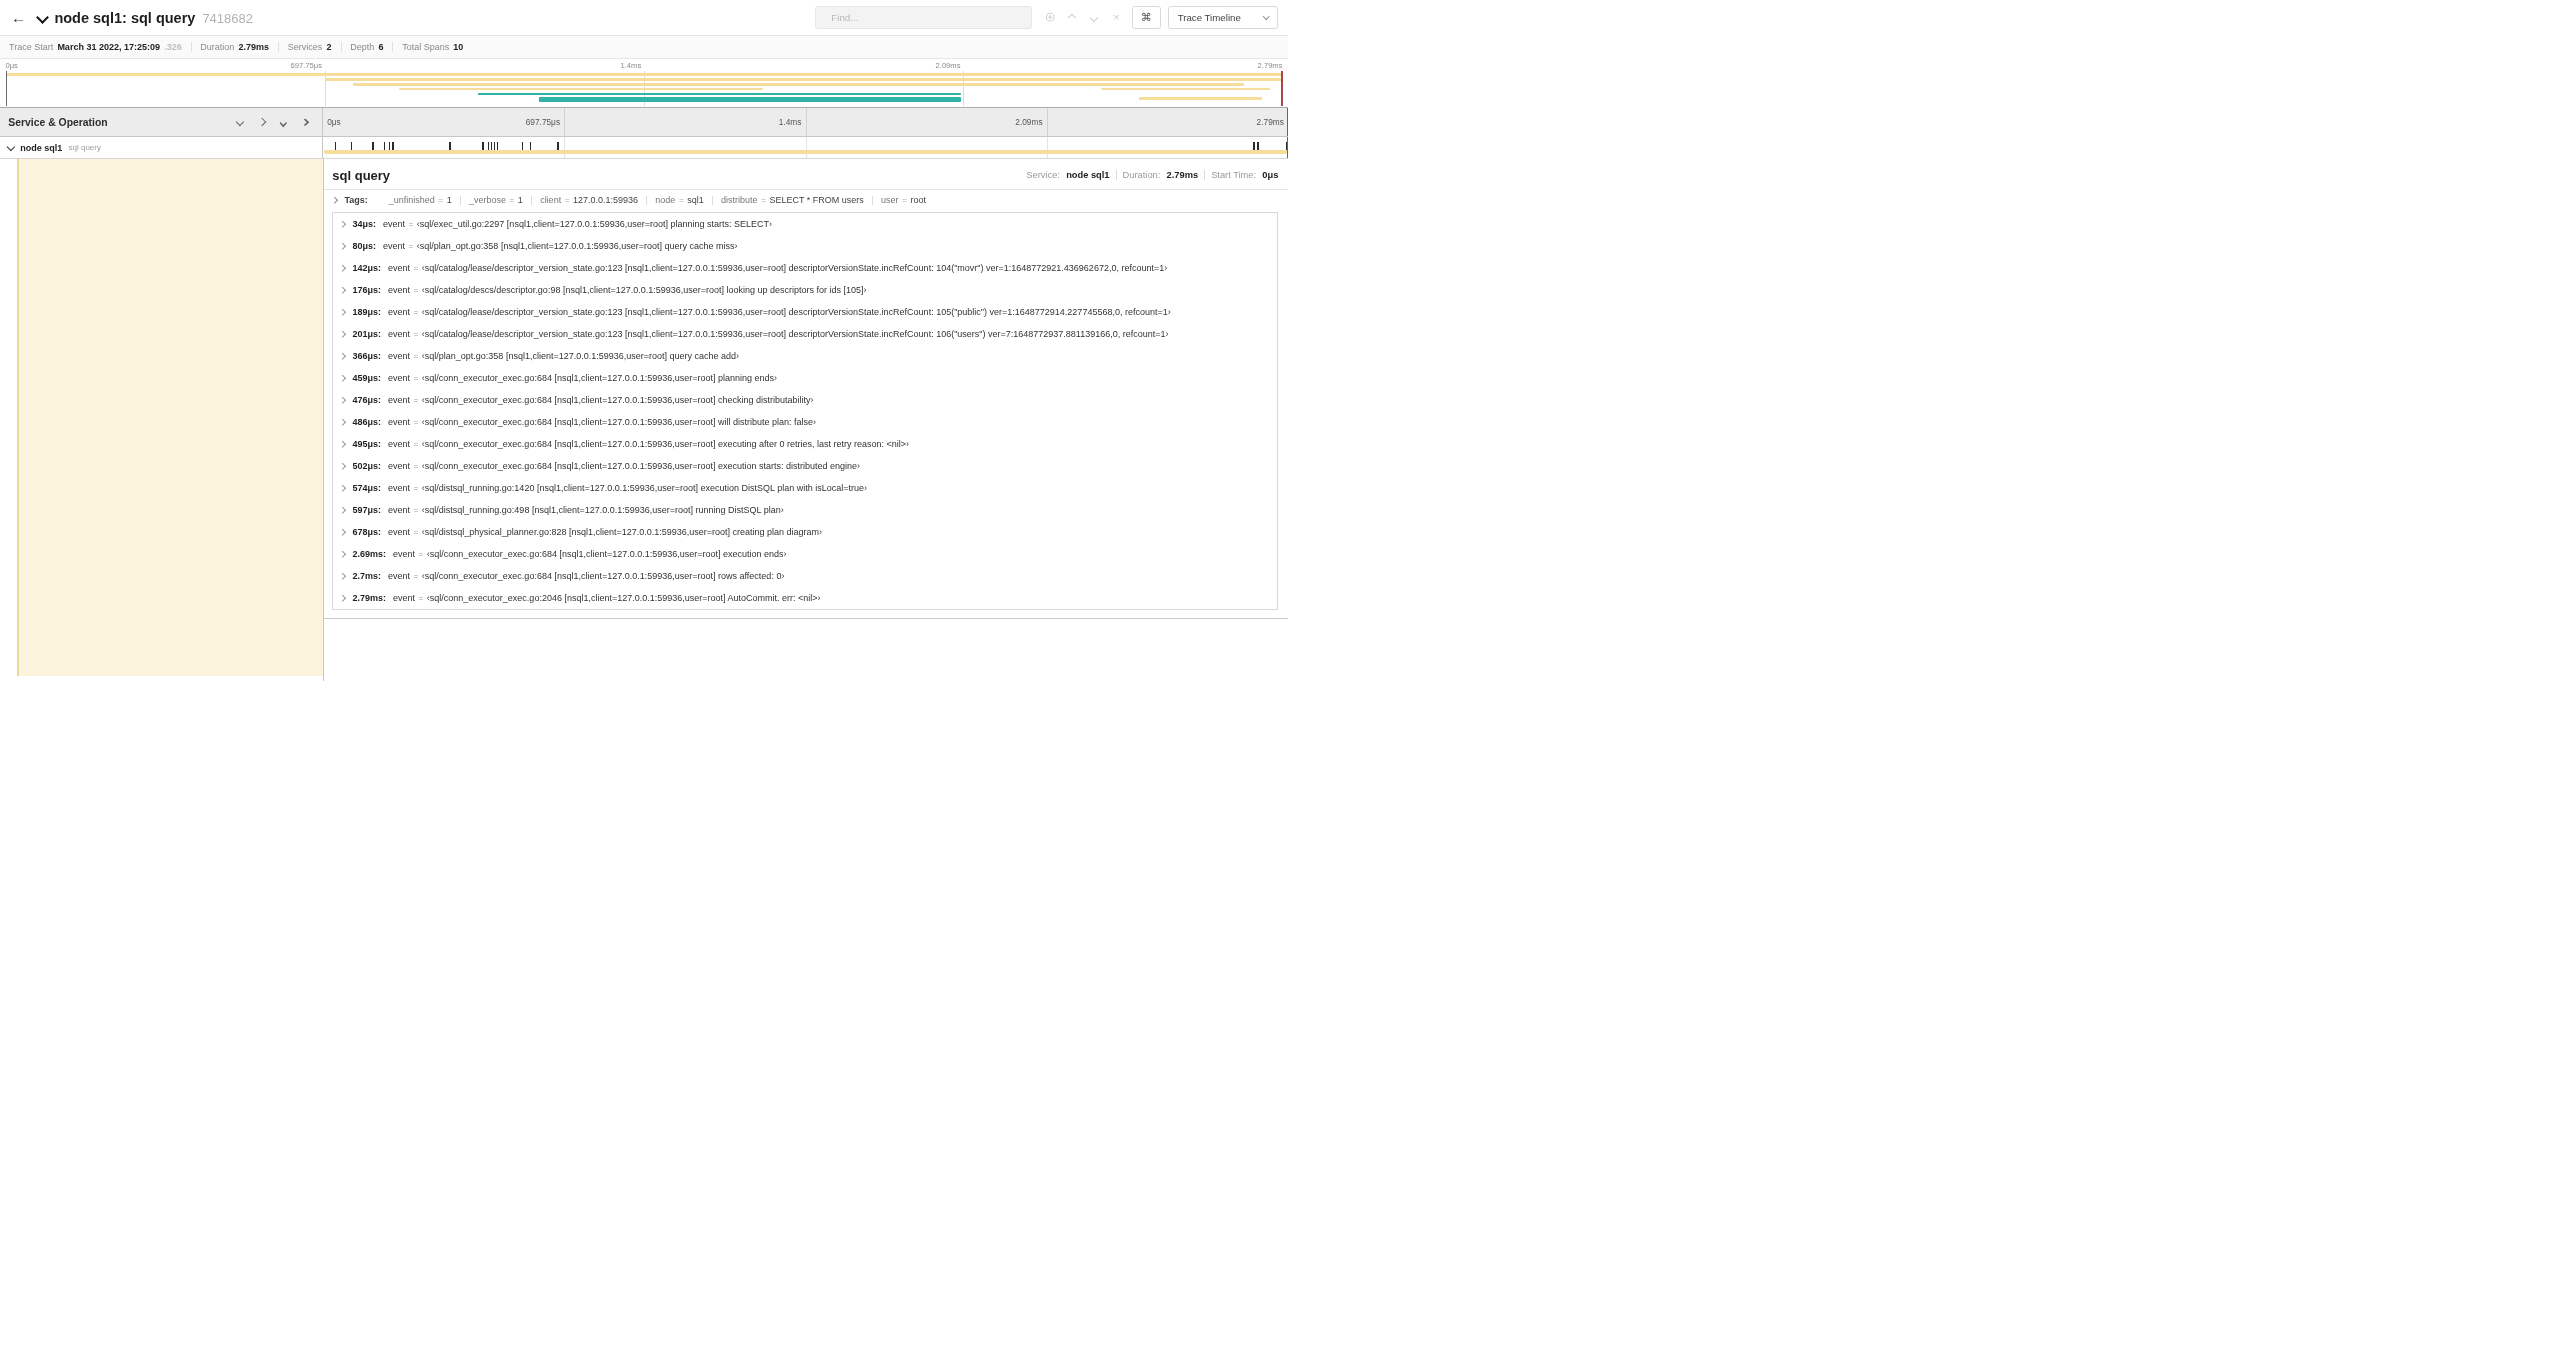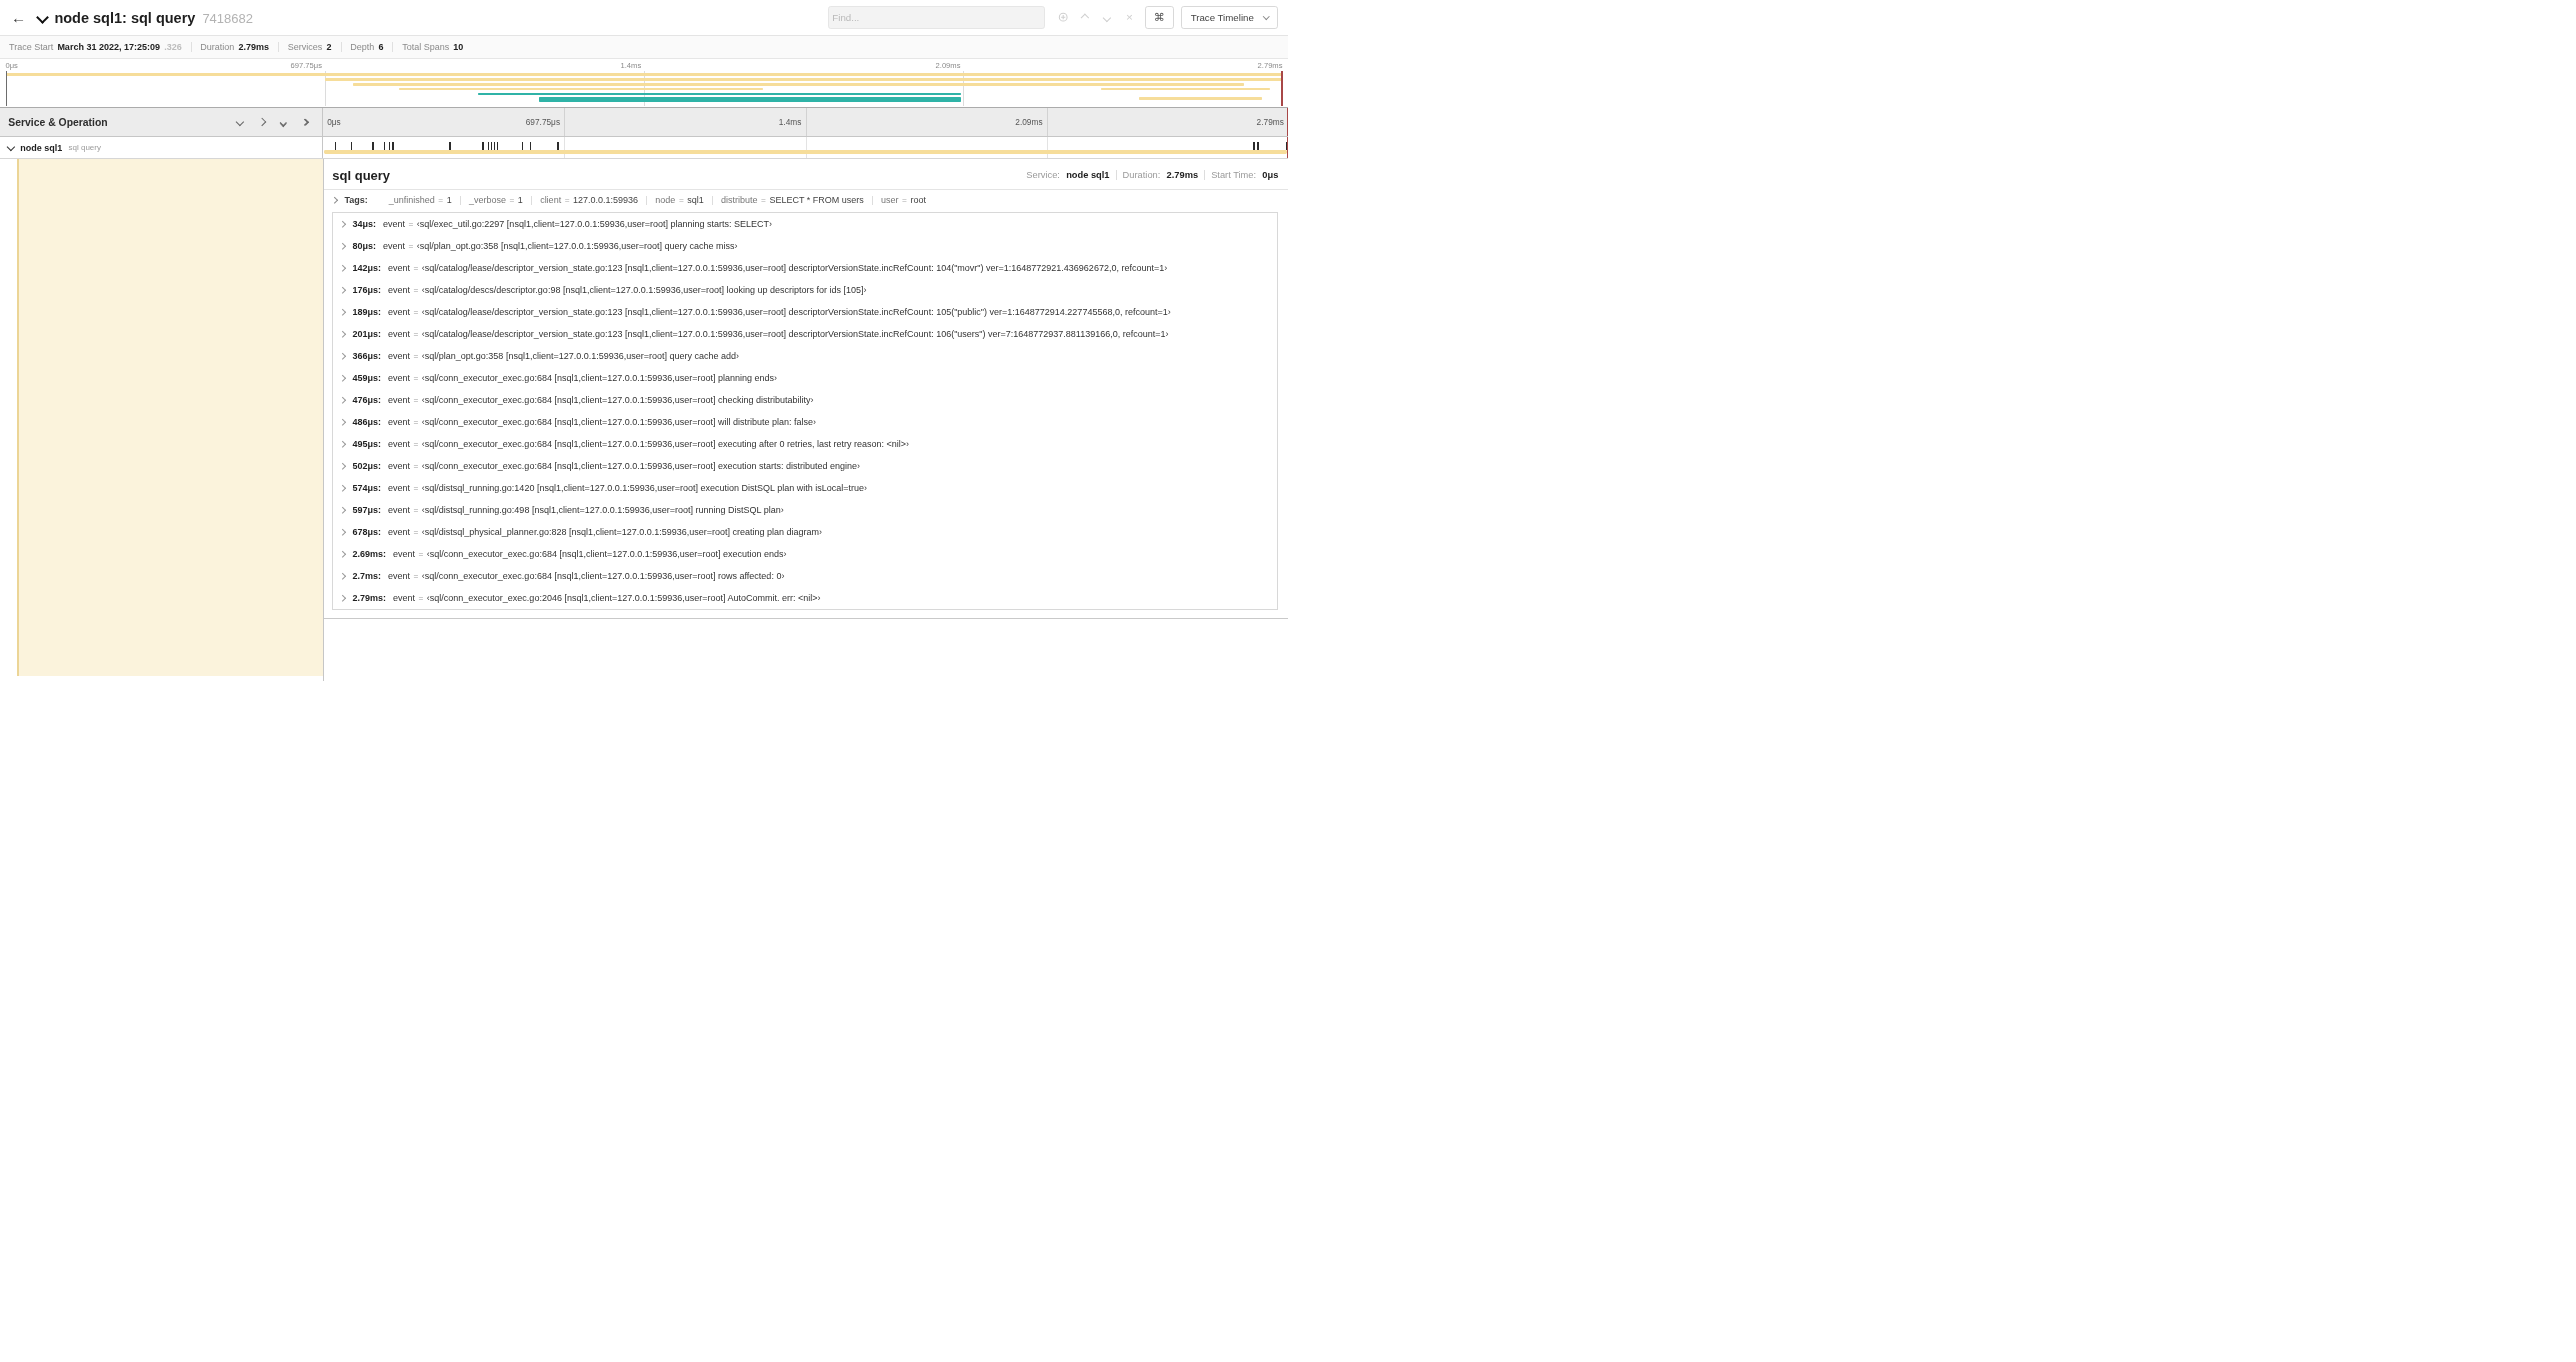--- a/index.html
+++ b/index.html
@@ -18,28 +18,28 @@
   .chev.down{transform:rotate(45deg);}
   .chev.right{transform:rotate(-45deg);}
   .chev.up{transform:rotate(-135deg);}
   .chev.big{width:7px;height:7px;border-width:2.1px;color:#111;margin-top:-3.5px;}
   .chev.sm{width:3.5px;height:3.5px;border-width:1px;}
   .title-chevron{margin:0 7px 0 1.4px;cursor:pointer;}
   .trace-title{margin:0;font-size:14.5px;font-weight:700;color:#1e1e1e;display:flex;align-items:baseline;gap:7px;white-space:nowrap;}
   .trace-id{font-size:13px;font-weight:400;color:#b3b3b3;}
   .topbar-right{margin-left:auto;display:flex;align-items:center;gap:7px;}
   .find-box{display:flex;align-items:center;gap:9.7px;}
-  .find-input{width:217px;height:23.5px;box-sizing:border-box;background:#f3f3f3;border:0.7px solid #e6e6e6;border-radius:2.8px;padding:0 3px;font-size:9.7px;font-family:inherit;color:#333;outline:none;}
+  .find-input{width:217px;height:23.5px;box-sizing:border-box;background:#f3f3f3;border:0.7px solid #e6e6e6;border-radius:2.8px;padding:0 15px;font-size:9.7px;font-family:inherit;color:#333;outline:none;}
   .find-input::placeholder{color:#b9b9b9;}
   .find-icons{display:flex;align-items:center;gap:11px;color:#cfcfcf;margin:0 2.8px;}
   .fi{display:inline-flex;align-items:center;justify-content:center;width:11px;height:11px;cursor:pointer;color:#cfcfcf;}
   .fi .chev{border-color:#cfcfcf;}
   .fi.close{font-size:11.8px;line-height:1;}
   .kbd-btn{height:23.5px;width:29px;border:0.7px solid #d9d9d9;border-radius:2.8px;background:#fff;color:#555;font-size:11px;cursor:pointer;display:flex;align-items:center;justify-content:center;font-family:inherit;}
-  .view-btn{height:23.5px;padding:0 9px;border:0.7px solid #d9d9d9;border-radius:2.8px;background:#fff;color:#444;font-size:9.7px;cursor:pointer;display:flex;align-items:center;gap:10px;font-family:inherit;white-space:nowrap;}
+  .view-btn{height:23.5px;padding:0 9px;border:0.7px solid #d9d9d9;border-radius:2.8px;background:#fff;color:#444;font-size:9.7px;cursor:pointer;display:flex;align-items:center;gap:23px;font-family:inherit;white-space:nowrap;}
   .view-btn .chev{color:#888;margin-top:-2.1px;}
   
   .infobar{height:21.5px;flex:none;background:#fafafa;border-bottom:0.7px solid #e6e6e6;display:flex;align-items:center;padding-left:9px;font-size:9px;gap:9px;white-space:nowrap;}
   .info-item{display:flex;align-items:baseline;gap:4.2px;}
   .info-label{color:#8a8a8a;}
   .info-value{font-weight:700;color:#222;}
   .info-suffix{font-weight:700;color:#bdbdbd;}
   .info-sep{width:0.7px;height:9.7px;background:#e0e0e0;}
   
   .minimap{flex:none;border-bottom:0.7px solid #ababab;padding-bottom:1.4px;}

